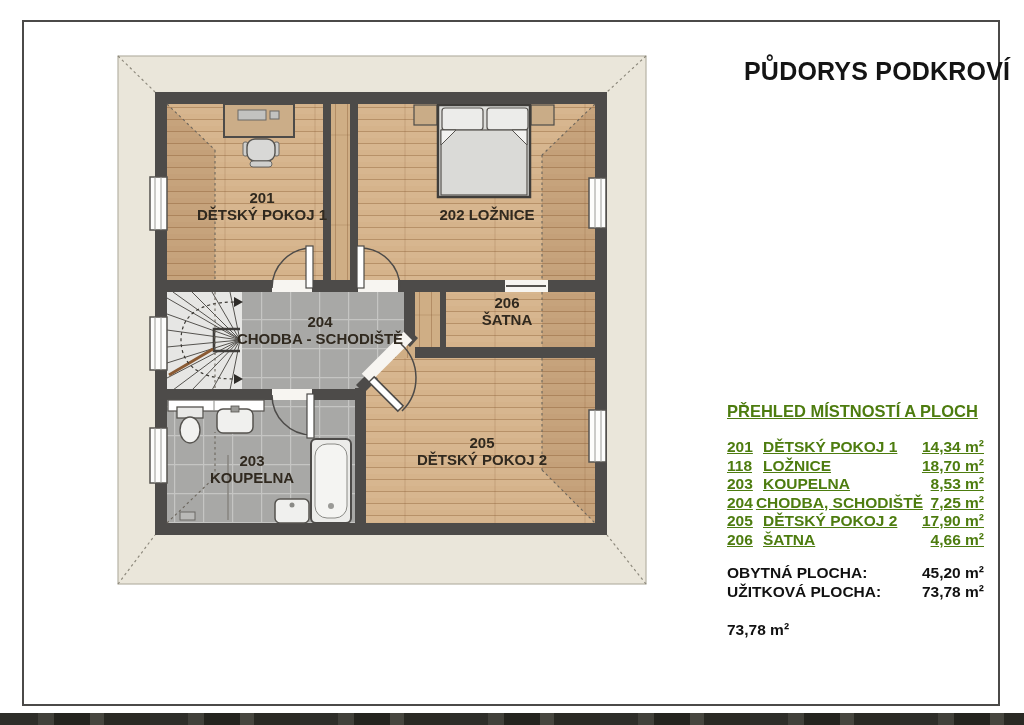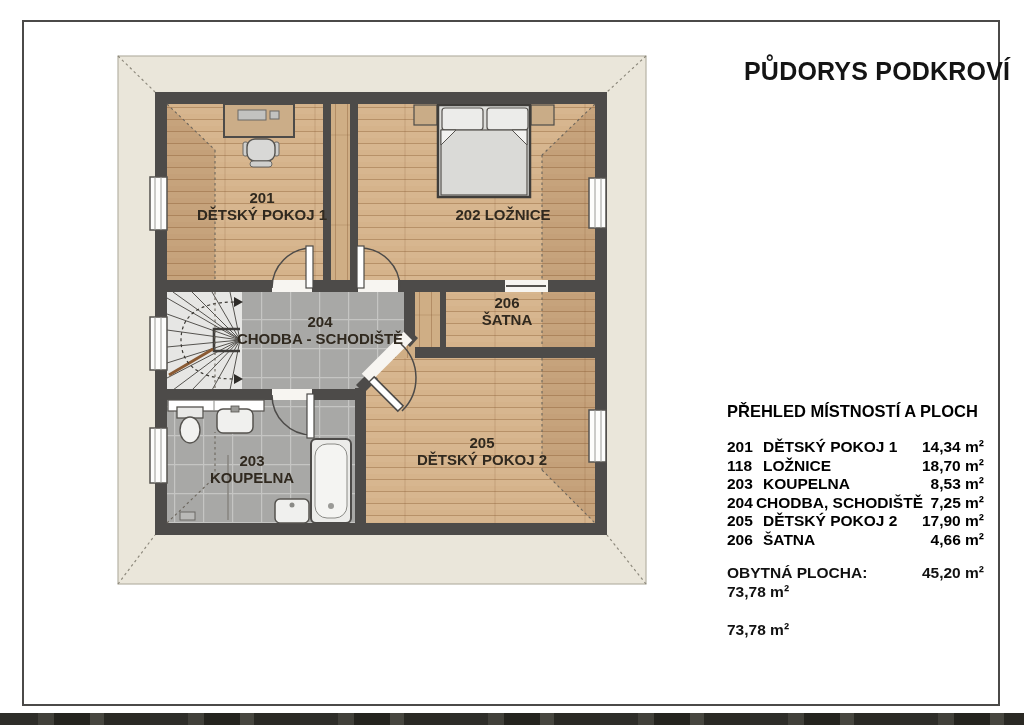--- a/index.html
+++ b/index.html
@@ -12,21 +12,21 @@
         letter-spacing:-3px;line-height:46px;white-space:nowrap;}
   .logo .reg{font-size:11px;font-weight:700;letter-spacing:0;vertical-align:top;
              position:relative;top:2px;left:2px;}
   .sheet-title{position:absolute;left:744px;top:57px;width:250px;
                font-size:25px;font-weight:600;color:#141414;letter-spacing:.2px;
                white-space:nowrap;}
   .plan-svg{position:absolute;left:0;top:0;width:1024px;height:725px;}
   .room-label{position:absolute;transform:translateX(-50%);text-align:center;
               font-size:15px;font-weight:700;line-height:17px;color:#30291f;
               white-space:nowrap;}
-  .legend{position:absolute;left:727px;top:402px;width:257px;color:#000000;}
+  .legend{position:absolute;left:727px;top:402px;width:257px;color:#4d7c0f;text-decoration:underline;}
   .legend-heading{font-size:16.5px;font-weight:700;margin-bottom:17px;white-space:nowrap;}
   .legend-row{display:flex;font-size:15.5px;font-weight:700;line-height:18.6px;}
   .legend-row .num{width:36px;}
   .legend-row .nm{flex:1;white-space:nowrap;}
   .legend-row .ar{width:76px;text-align:right;white-space:nowrap;}
   .summary{position:absolute;left:727px;top:564px;width:257px;color:#111;}
   .summary-row{display:flex;font-size:15.5px;font-weight:700;line-height:18.6px;}
   .summary-row .lb{flex:1;white-space:nowrap;}
   .summary-row .vl{text-align:right;white-space:nowrap;}
   .total-row{margin-top:20px;}
@@ -208,21 +208,21 @@
              M542,292 L542,347
              M542,358 L542,470 M542,470 L595,523
              M167,523 L215,477 M215,477 L215,432
              M215,292 L215,390" fill="none" stroke="#6b655c" stroke-width="1.1" stroke-dasharray="2.5,3"></path>
   </svg>
 
   <div class="room-label" style="left:262px;top:189px;">
     <div>201</div>
       <div>DĚTSKÝ POKOJ 1</div>
   </div>
-  <div class="room-label" style="left:503px;top:206px;">
+  <div class="room-label" style="left:487px;top:206px;">
     <div>202 LOŽNICE</div>
       <div></div>
   </div>
   <div class="room-label" style="left:320px;top:313px;">
     <div>204</div>
       <div>CHODBA - SCHODIŠTĚ</div>
   </div>
   <div class="room-label" style="left:507px;top:294px;">
     <div>206</div>
       <div>ŠATNA</div>
@@ -271,20 +271,21 @@
       <span class="ar">4,66 m²</span>
     </div>
   </div>
 
   <div class="summary">
     <div class="summary-row">
       <span class="lb">OBYTNÁ PLOCHA:</span>
       <span class="vl">45,20 m²</span>
     </div>
     <div class="summary-row">
+      <span class="lb">UŽITKOVÁ PLOCHA:</span>
       <span class="vl">73,78 m²</span>
     </div>
     <div class="summary-row total-row">
       <span class="vl">73,78 m²</span>
     </div>
   </div>
 
   <div class="bottom-strip"></div>
 </div>
 

